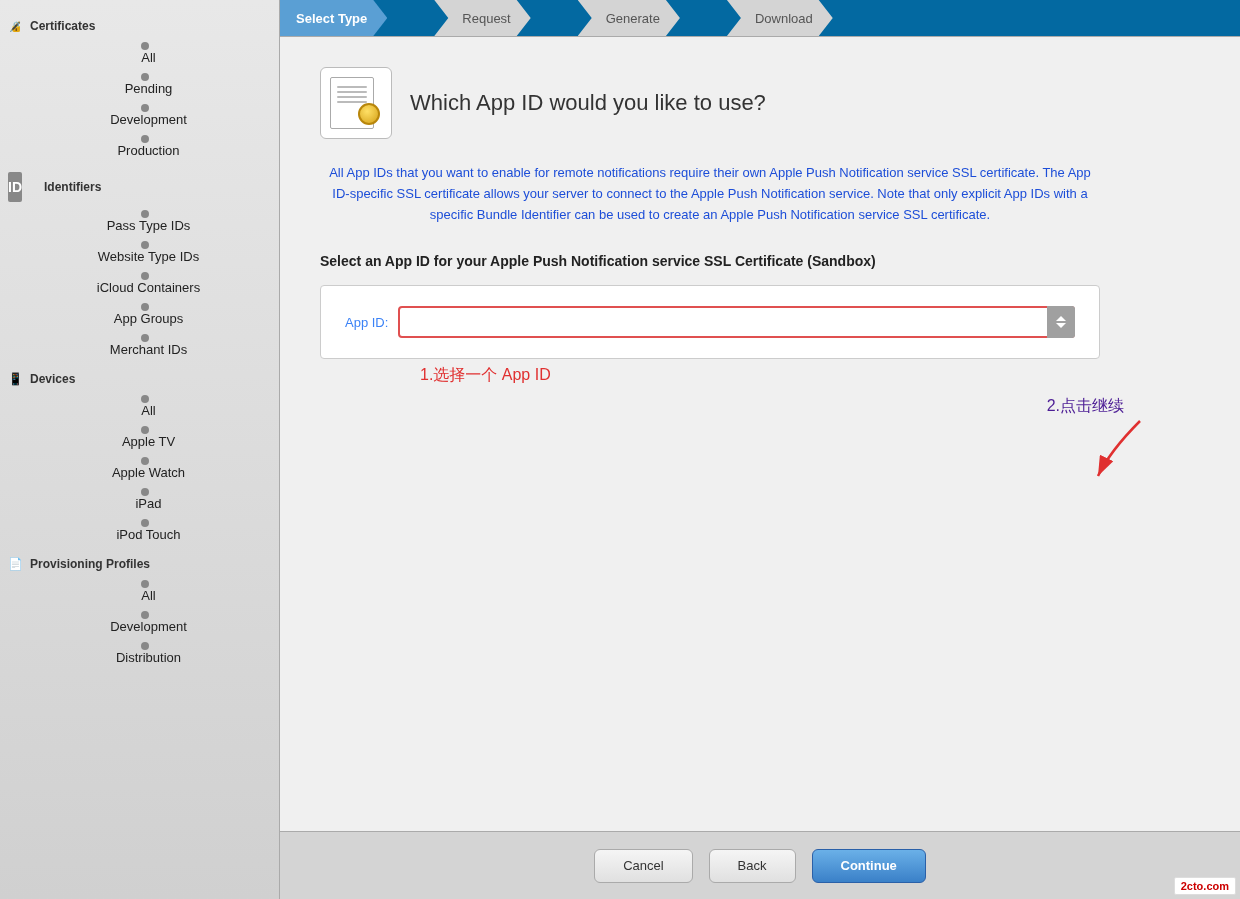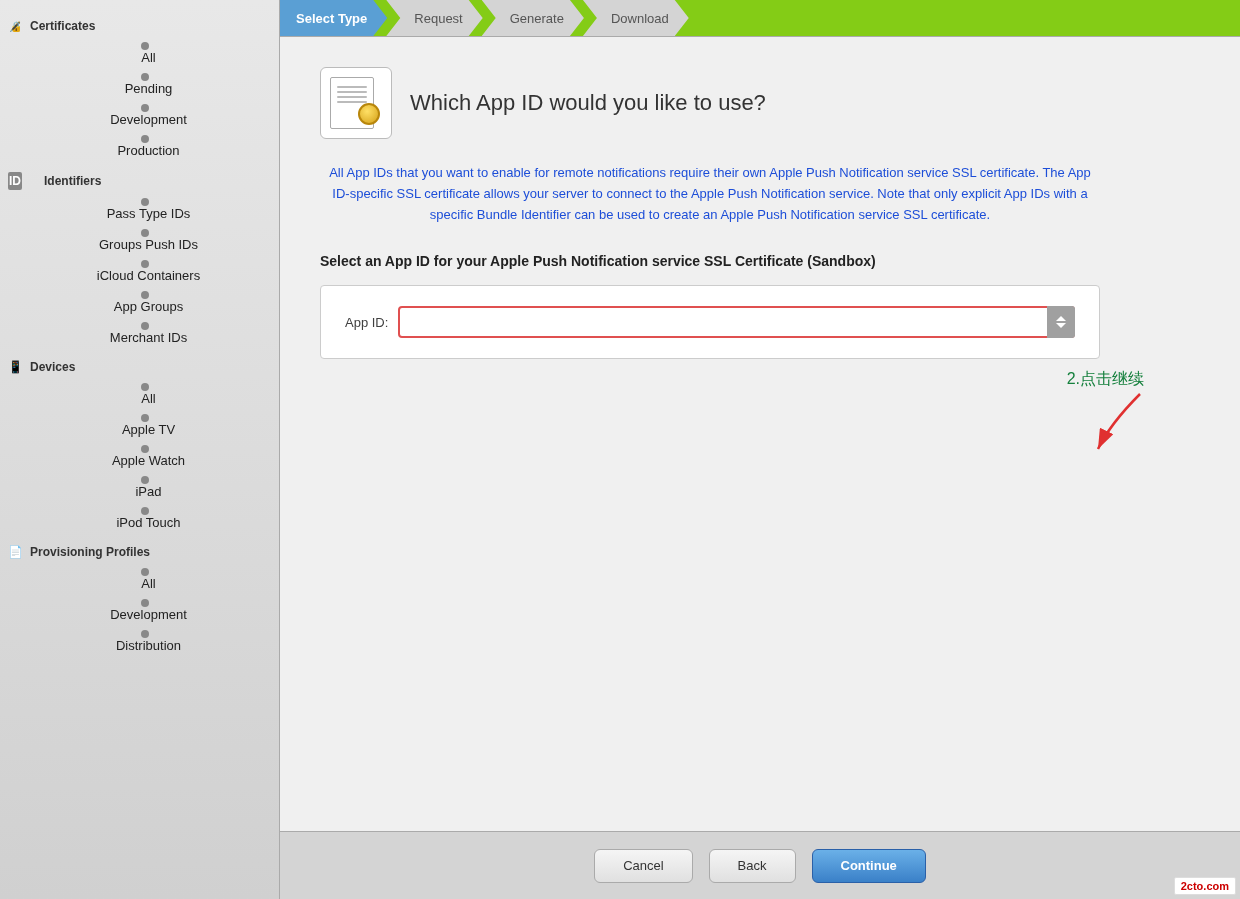--- a/index.html
+++ b/index.html
@@ -60,23 +60,24 @@
       display: flex;
       flex-direction: column;
       background: #ececec;
       height: 100%;
     }
 
     
     #wizard-nav {
       display: flex;
       align-items: stretch;
-      background: #84cc16;
+      background: #0369a1;
       border-bottom: 1px solid #aaa;
       height: 37px;
+      gap: 48px;
     }
 
     .wizard-step {
       display: flex;
       align-items: center;
       padding: 0 20px 0 28px;
       font-size: 13px;
       color: #555;
       position: relative;
       clip-path: polygon(0 0, calc(100% - 14px) 0, 100% 50%, calc(100% - 14px) 100%, 0 100%, 14px 50%);
@@ -179,21 +180,21 @@
       border: 1px solid #ccc;
       border-radius: 4px;
       padding: 20px 24px;
       max-width: 780px;
       display: flex;
       align-items: center;
     }
 
     .form-label {
       font-size: 13px;
-      color: #404040;
+      color: #3b82f6;
       margin-right: 10px;
       white-space: nowrap;
     }
 
     .select-wrapper {
       position: relative;
       flex: 1;
     }
 
     .app-id-select {
@@ -288,23 +289,23 @@
       font-weight: 500;
       margin-top: 6px;
       padding-left: 100px;
     }
     .chinese-hint-2-wrap {
       position: relative;
       height: 100px;
     }
     .chinese-hint-2 {
       position: absolute;
-      right: 56px;
+      right: 76px;
       top: 10px;
-      color: #15803d;
+      color: #4c1d95;
       font-size: 16px;
       font-weight: 500;
     }
     .arrow-svg {
       position: absolute;
       right: 40px;
       top: 30px;
     }
   </style>
 </head>
@@ -327,30 +328,30 @@
   <div class="sidebar-item">
     <span class="dot"></span>
     <span>Development</span>
   </div>
   <div class="sidebar-item">
     <span class="dot"></span>
     <span>Production</span>
   </div>
 
   <div class="sidebar-section-header">
-    <span class="section-icon" style="font-size:12px;font-weight:bold;background:#888;color:white;border-radius:2px;width:14px;height:18px;display:inline-flex;align-items:center;justify-content:center;">ID</span>
+    <span class="section-icon" style="font-size:14px;font-weight:bold;background:#888;color:white;border-radius:2px;width:14px;height:30px;display:inline-flex;align-items:center;justify-content:center;">ID</span>
     <span style="margin-left:4px;padding-left:12px;">Identifiers</span>
   </div>
   <div class="sidebar-item">
     <span class="dot"></span>
     <span>Pass Type IDs</span>
   </div>
   <div class="sidebar-item">
     <span class="dot"></span>
-    <span>Groups Push IDs</span>
+    <span>Website Type IDs</span>
   </div>
   <div class="sidebar-item">
     <span class="dot"></span>
     <span>iCloud Containers</span>
   </div>
   <div class="sidebar-item">
     <span class="dot"></span>
     <span>App Groups</span>
   </div>
   <div class="sidebar-item">
@@ -440,20 +441,21 @@
         <select class="app-id-select">
           <option value=""></option>
         </select>
         <div class="select-arrow">
           <div class="arrow-up"></div>
           <div class="arrow-down"></div>
         </div>
       </div>
     </div>
 
+    <div class="chinese-hint-1">1.选择一个 App ID</div>
 
     <div class="chinese-hint-2-wrap content-relative">
       <div class="chinese-hint-2">2.点击继续</div>
       <svg class="arrow-svg" width="80" height="70" viewBox="0 0 80 70">
         <defs>
           <marker id="arrowhead" markerWidth="8" markerHeight="6" refX="8" refY="3" orient="auto">
             <polygon points="0 0, 8 3, 0 6" fill="#e03030"></polygon>
           </marker>
         </defs>
         <path d="M 60 5 Q 30 35 18 60" stroke="#e03030" stroke-width="2.5" fill="none" marker-end="url(#arrowhead)"></path>

